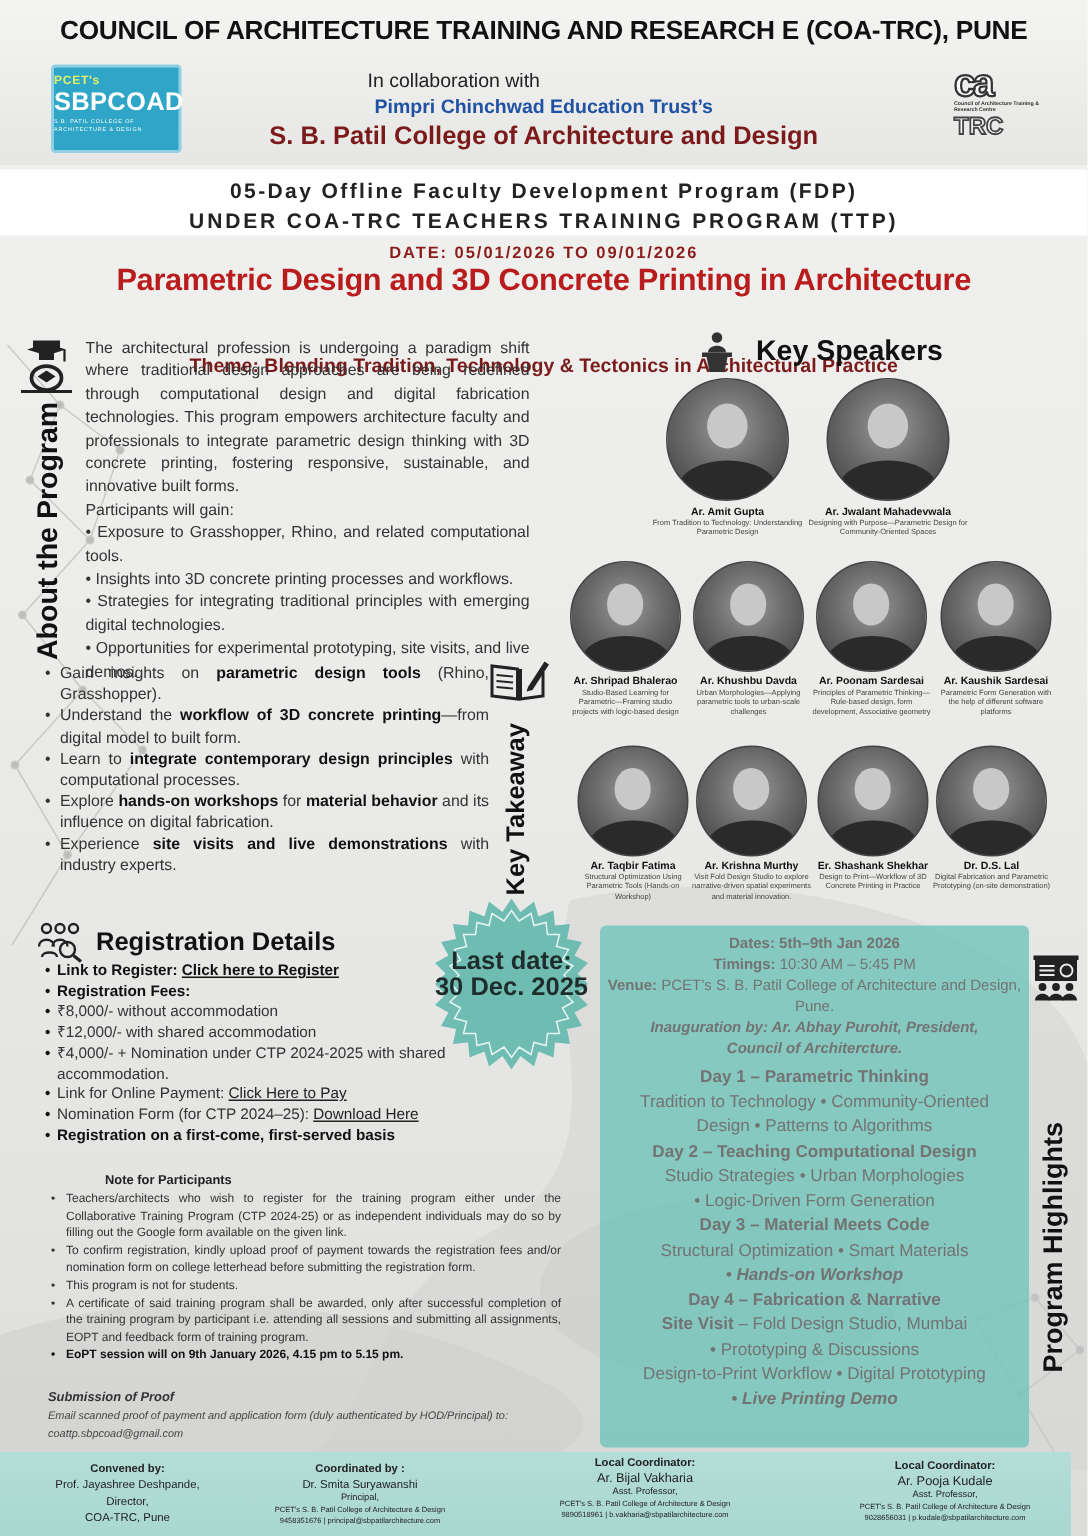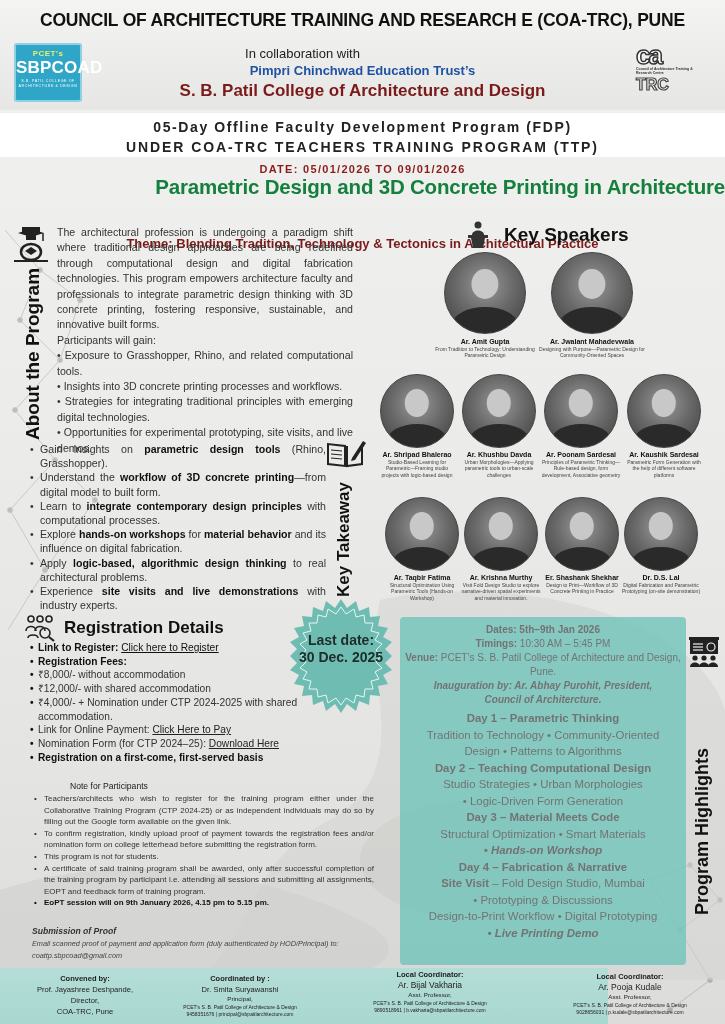--- a/index.html
+++ b/index.html
@@ -17,23 +17,23 @@
   
   .header {
     position: absolute; left: 0; top: 0; width: 725px; height: 110px;
     background: linear-gradient(180deg, #f4f4f2 0%, #e6e6e4 100%);
   }
   .header .org {
     position: absolute; left: 0; top: 10px; width: 725px; text-align: center;
     font-size: 17.5px; font-weight: bold; color: #111; letter-spacing: -0.2px;
   }
   .logo-left {
-    position: absolute; left: 14px; top: 43px; width: 68px; height: 59px;
+    position: absolute; left: 34px; top: 43px; width: 87px; height: 59px;
     background: #2fa6c7; border: 2px solid #8fd0e3; border-radius: 3px;
-    text-align: center; color: #fff;
+    text-align: left; color: #fff;
   }
   .logo-left .l1 { font-size: 8px; color: #e6f06a; font-weight: bold; margin-top: 4px; letter-spacing: 0.5px; }
   .logo-left .l2 { font-size: 17px; font-weight: bold; letter-spacing: 0.2px; line-height: 19px; }
   .logo-left .l3 { font-size: 3.6px; letter-spacing: 0.6px; line-height: 5px; margin-top: 2px; }
   .logo-right {
     position: absolute; left: 636px; top: 43px; width: 60px; height: 55px; text-align: left;
   }
   .logo-right .ca { font-size: 26px; font-weight: bold; color: #fff; -webkit-text-stroke: 1.5px #333; line-height: 24px; letter-spacing: -2px; }
   .logo-right .cname { font-size: 3.5px; color: #333; line-height: 4px; font-weight: bold; }
   .logo-right .trc { font-size: 16px; font-weight: bold; color: #fff; -webkit-text-stroke: 1.2px #444; line-height: 20px; }
@@ -42,21 +42,21 @@
   .college { position: absolute; left: 0; top: 81px; width: 725px; text-align: center; font-size: 17px; font-weight: bold; color: #7a1a1a; }
 
   
   .fdp {
     position: absolute; left: 0; top: 113px; width: 725px; height: 44px; background: #fff; text-align: center;
   }
   .fdp .t1 { font-size: 14px; font-weight: bold; letter-spacing: 1.6px; color: #222; margin-top: 6px; }
   .fdp .t2 { font-size: 14px; font-weight: bold; letter-spacing: 1.9px; color: #222; margin-top: 4px; }
 
   .date-line { position: absolute; left: 0; top: 163px; width: 725px; text-align: center; font-size: 11px; font-weight: bold; color: #8b1c1c; letter-spacing: 1.3px; }
-  .main-title { position: absolute; left: 0; top: 175px; width: 725px; text-align: right; font-size: 20.5px; font-weight: bold; color: #15803d; letter-spacing: -0.2px; }
+  .main-title { position: absolute; left: 0; top: 175px; width: 725px; text-align: center; font-size: 20.5px; font-weight: bold; color: #b91c1c; letter-spacing: -0.2px; }
   .theme { position: absolute; left: 0; top: 188px; width: 725px; text-align: center; font-size: 13px; font-weight: bold; color: #7a1a1a; margin-top: 48px; }
 
   
   .vert-label {
     position: absolute; font-weight: bold; color: #111; white-space: nowrap;
     transform-origin: left top; transform: rotate(-90deg);
   }
   .about-label { left: 22px; top: 440px; font-size: 19px; }
   .about-text {
     position: absolute; left: 57px; top: 225px; width: 296px; font-size: 10.6px; line-height: 15.4px; color: #333; text-align: justify;
@@ -92,28 +92,28 @@
   .sp-small .photo { width: 74px; height: 74px; }
 
   
   .reg-icon { position: absolute; left: 25px; top: 614px; width: 30px; height: 28px; }
   .reg-title { position: absolute; left: 64px; top: 618px; font-size: 17px; font-weight: bold; color: #111; }
   .reg-list { position: absolute; left: 30px; top: 641px; width: 290px; font-size: 10.2px; line-height: 13.7px; color: #333; list-style: none; }
   .reg-list li { position: relative; padding-left: 8px; }
   .reg-list li::before { content: "•"; position: absolute; left: 0; top: 0; color: #111; font-weight: bold; }
   .reg-list .b { font-weight: bold; color: #111; }
   .reg-list a { color: #222; text-decoration: underline; }
-  .reg-list a.b { font-weight: normal; }
+  .reg-list a.b { font-weight: bold; }
 
   .badge {
     position: absolute; left: 282px; top: 597px; width: 118px; height: 118px;
   }
-  .badge-text { position: absolute; left: 282px; top: 632px; width: 118px; text-align: center; font-size: 14px; font-weight: bold; color: #1e2d2b; line-height: 17px; }
-
-  .note-title { position: absolute; left: 30px; top: 781px; font-size: 8.6px; font-weight: normal; color: #222; padding-left: 40px; }
+  .badge-text { position: absolute; left: 282px; top: 632px; width: 118px; text-align: center; font-size: 17px; font-weight: bold; color: #1e2d2b; line-height: 17px; }
+
+  .note-title { position: absolute; left: 30px; top: 781px; font-size: 8.6px; font-weight: bold; color: #222; padding-left: 40px; }
   .note-list { position: absolute; left: 34px; top: 793px; width: 340px; font-size: 8px; line-height: 11.6px; color: #333; list-style: none; text-align: justify; }
   .note-list li { position: relative; padding-left: 10px; }
   .note-list li::before { content: "•"; position: absolute; left: 0; top: 0; }
   .note-list .b { font-weight: bold; color: #111; }
   .proof-title { position: absolute; left: 32px; top: 926px; font-size: 8.6px; font-weight: bold; font-style: italic; color: #333; }
   .proof-text { position: absolute; left: 32px; top: 938px; width: 340px; font-size: 7.3px; line-height: 11.5px; font-style: italic; color: #444; }
 
   
   .hl-box {
     position: absolute; left: 400px; top: 617px; width: 286px; height: 348px;
@@ -124,21 +124,21 @@
   .hl-box .meta .b { font-weight: bold; }
   .hl-box .inaug { font-size: 10px; line-height: 14px; font-weight: bold; font-style: italic; }
   .hl-box .day { font-size: 11.4px; font-weight: bold; line-height: 16.5px; margin-top: 0; }
   .hl-box .items { font-size: 11.4px; line-height: 16.5px; }
   .hl-box .items .b { font-weight: bold; }
   .hl-label { left: 692px; top: 915px; font-size: 18px; }
   .presenter-icon { position: absolute; left: 688px; top: 636px; width: 32px; height: 32px; }
 
   
   .footer {
-    position: absolute; left: 0; top: 968px; width: 608px; height: 56px;
+    position: absolute; left: 0; top: 968px; width: 714px; height: 56px;
     background: linear-gradient(180deg, #b4ddd7 0%, #a9d8d1 100%);
   }
   .fcol { position: absolute; text-align: center; color: #222; }
   .fcol .h { font-size: 7.5px; font-weight: bold; line-height: 10px; }
   .fcol .n { font-size: 8.5px; line-height: 11px; }
   .fcol .r { font-size: 6.2px; line-height: 8.5px; }
   .fcol .s { font-size: 5px; line-height: 7px; }
 </style>
 </head>
 <body>
@@ -232,21 +232,20 @@
   <p>• Insights into 3D concrete printing processes and workflows.</p>
   <p>• Strategies for integrating traditional principles with emerging digital technologies.</p>
   <p>• Opportunities for experimental prototyping, site visits, and live demos.</p>
 </div>
 
 <ul class="take-list">
   <li><span>Gain insights on </span><b>parametric design tools</b><span> (Rhino, Grasshopper).</span></li>
   <li><span>Understand the </span><b>workflow of 3D concrete printing</b><span>—from digital model to built form.</span></li>
   <li><span>Learn to </span><b>integrate contemporary design principles</b><span> with computational processes.</span></li>
   <li><span>Explore </span><b>hands-on workshops</b><span> for </span><b>material behavior</b><span> and its influence on digital fabrication.</span></li>
-  <li><span>Apply </span><b>logic-based, algorithmic design thinking</b><span> to real architectural problems.</span></li>
   <li><span>Experience </span><b>site visits and live demonstrations</b><span> with industry experts.</span></li>
 </ul>
 <svg class="book-icon" viewBox="0 0 40 30">
   <path d="M2 6 L2 26 L19 28 L19 8 Z" fill="none" stroke="#222" stroke-width="2"></path>
   <path d="M21 8 L21 28 L36 26 L36 10" fill="none" stroke="#222" stroke-width="2"></path>
   <line x1="5" y1="12" x2="16" y2="13" stroke="#222" stroke-width="1.2"></line>
   <line x1="5" y1="16" x2="16" y2="17" stroke="#222" stroke-width="1.2"></line>
   <line x1="5" y1="20" x2="16" y2="21" stroke="#222" stroke-width="1.2"></line>
   <path d="M26 20 L37 3 L40 5 L29 22 L25 23 Z" fill="#222"></path>
 </svg>

